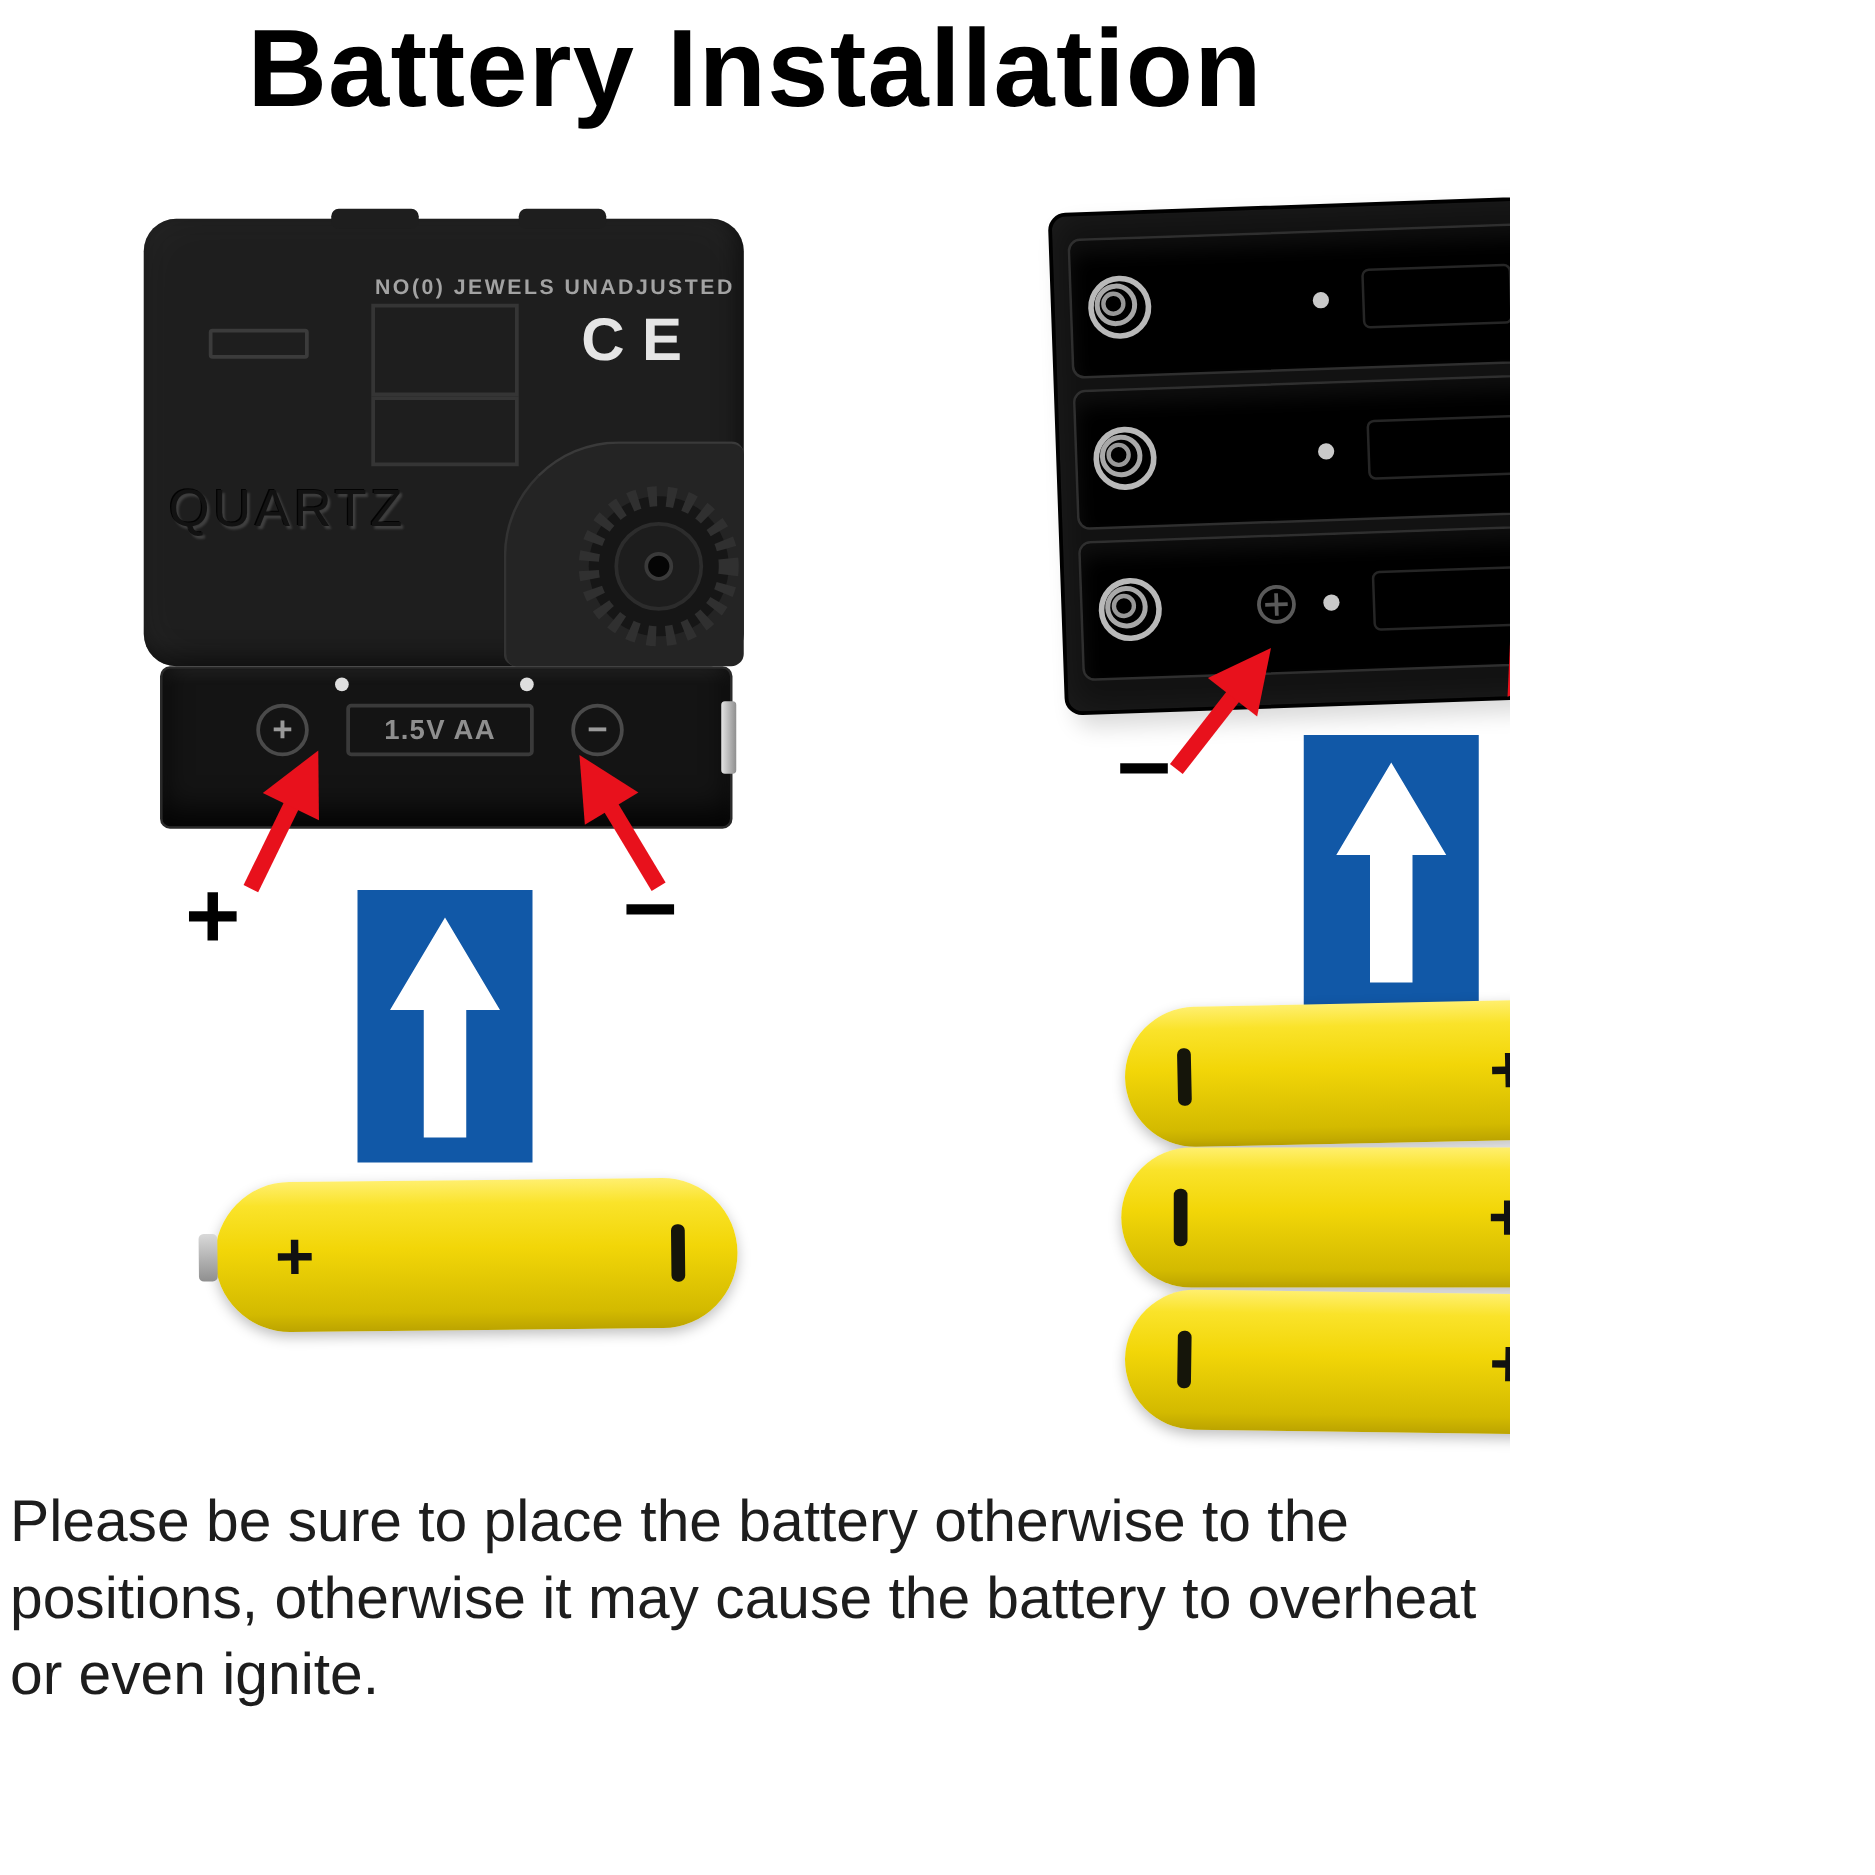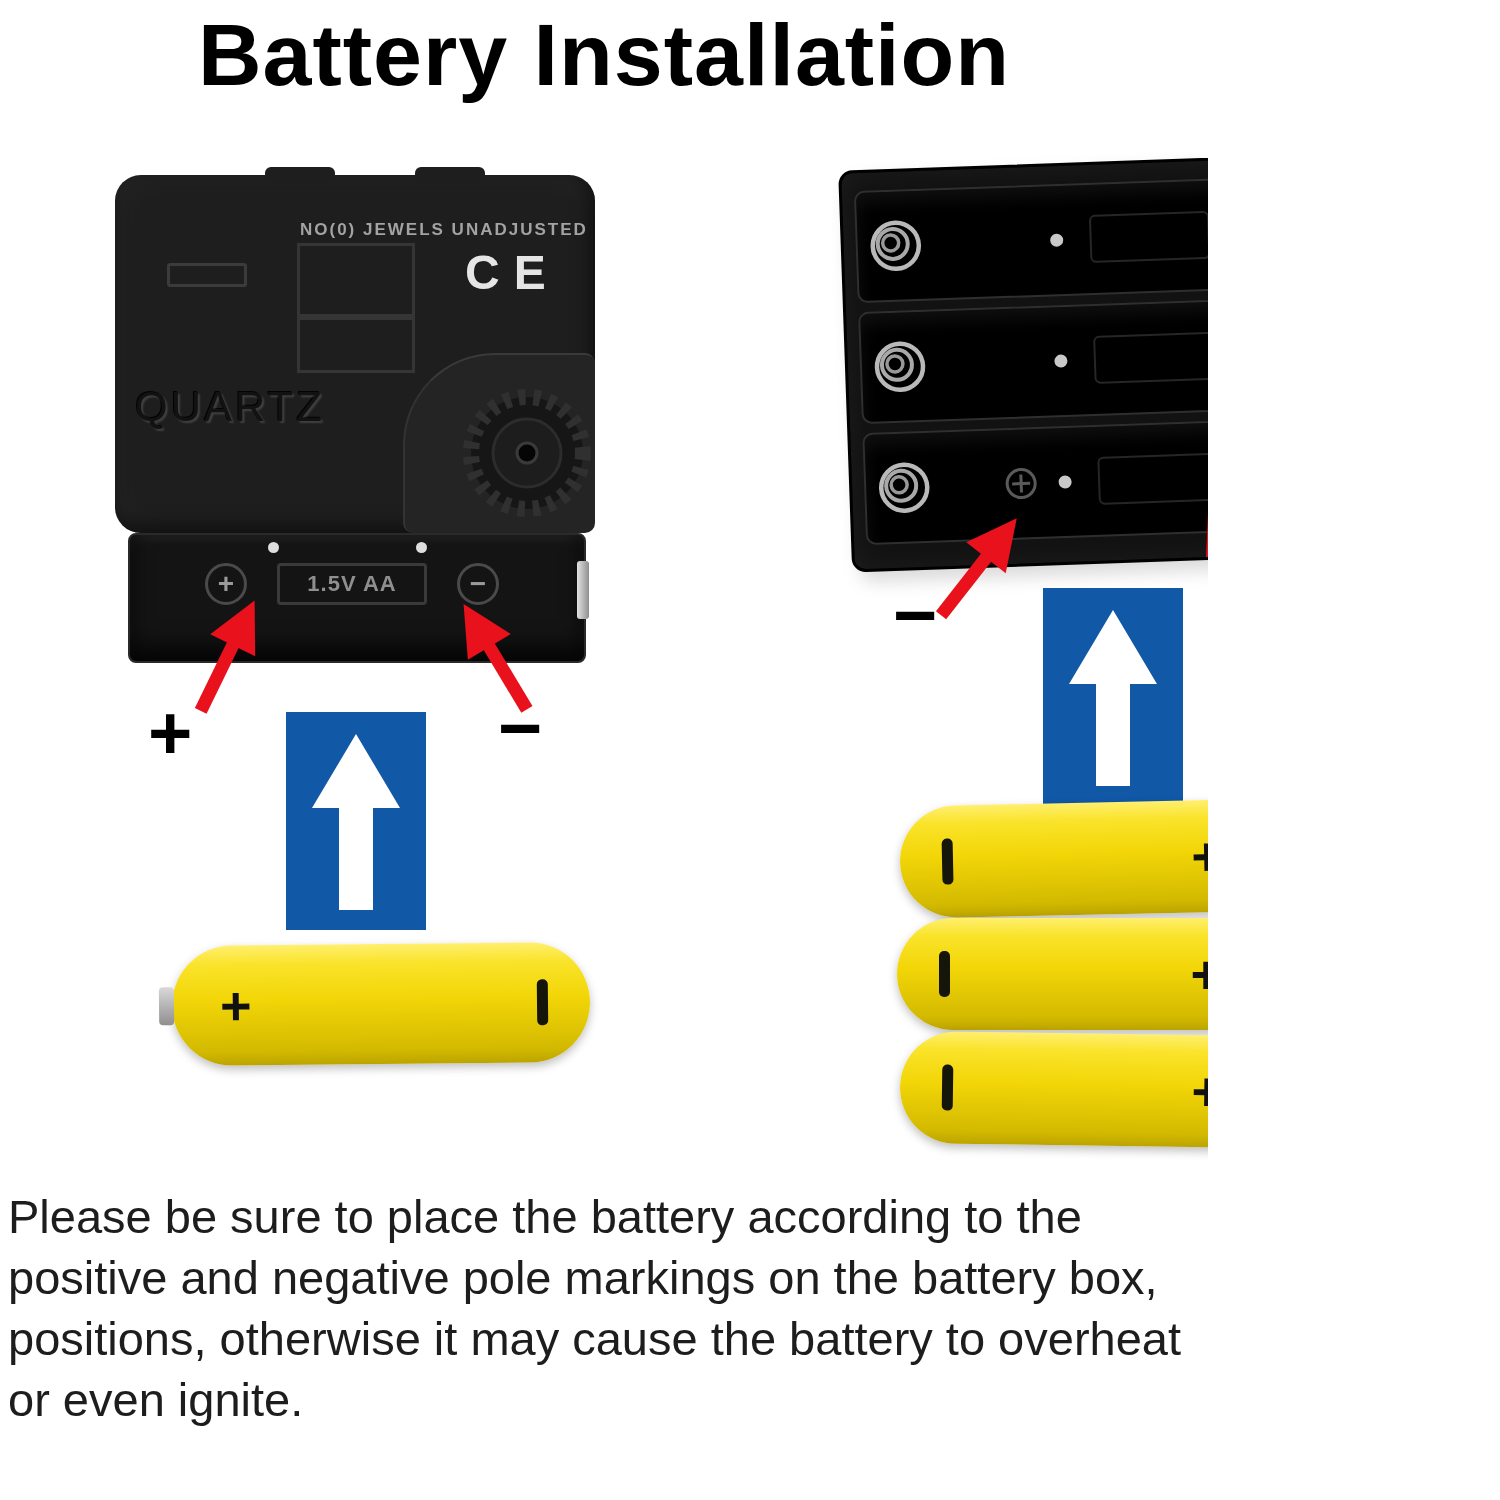--- a/index.html
+++ b/index.html
@@ -255,19 +255,18 @@
     <div class="plus-mark pr">+</div>
     <div class="cap"></div>
   </div>
   <div class="battery b-r3">
     <div class="minus-bar ml"></div>
     <div class="plus-mark pr">+</div>
     <div class="cap"></div>
   </div>
 
   <div class="note">
-    <div>Please be sure to place the battery according to the</div>
-    <div>positive and negative pole markings on the battery box,</div>
+    <div>Please be sure to place the battery otherwise to the</div>
     <div>positions, otherwise it may cause the battery to overheat</div>
     <div>or even ignite.</div>
   </div>
 
 </div>
 
 </body></html>

